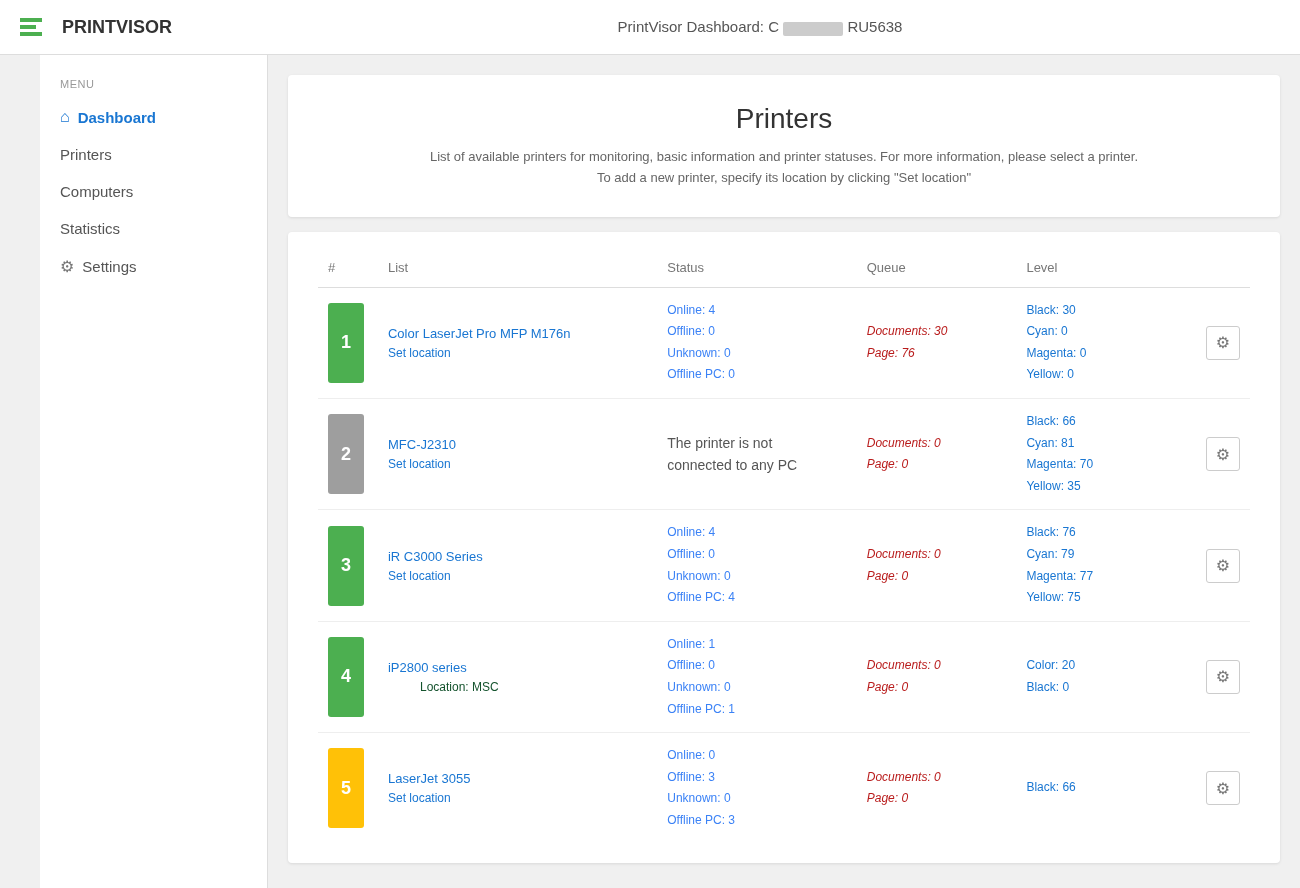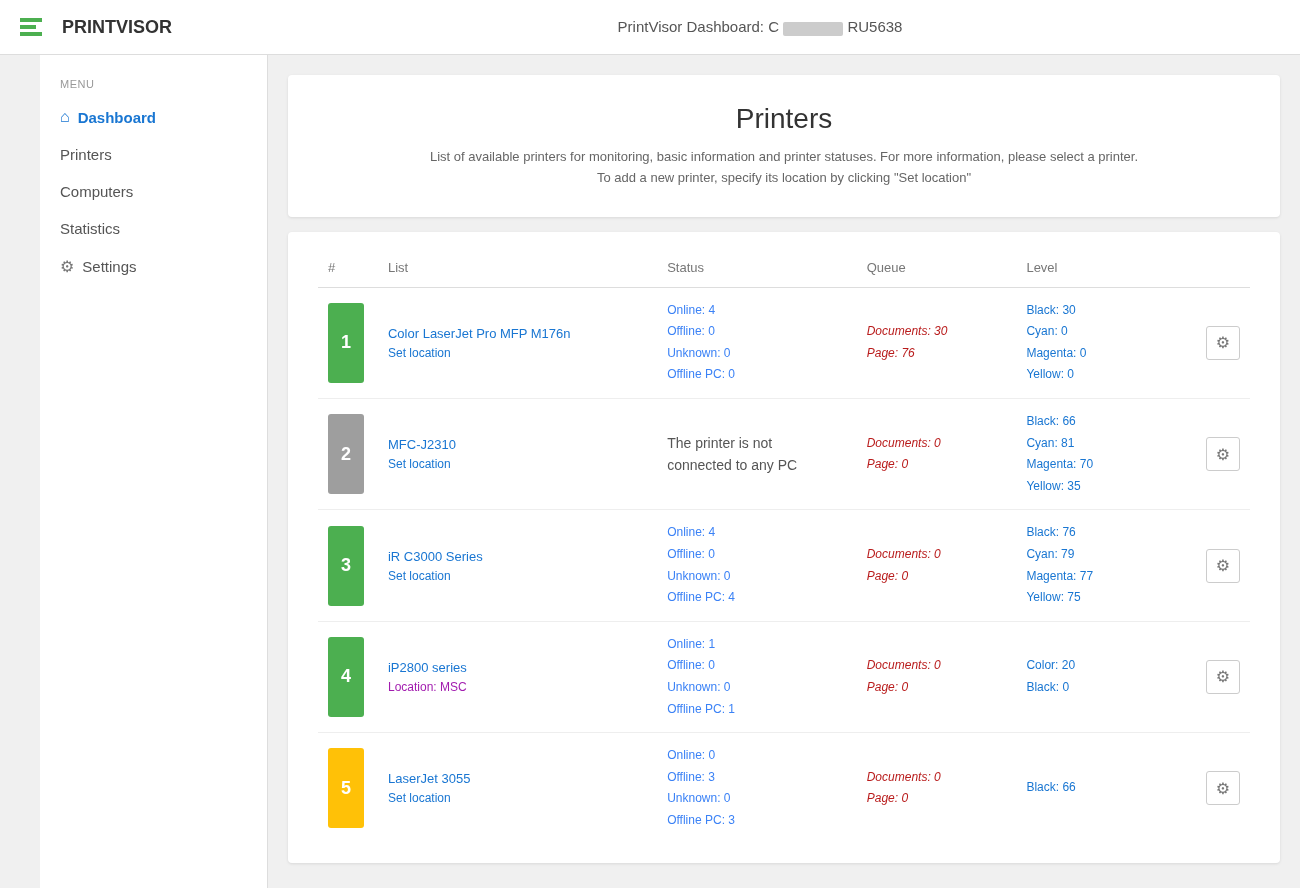--- a/index.html
+++ b/index.html
@@ -181,21 +181,22 @@
     .num-badge.yellow { background: #ffc107; }
 
     .printer-name {
       color: #1976d2;
       font-size: 13px;
       display: block;
       margin-bottom: 4px;
     }
     .printer-location {
       font-size: 12px;
-      color: #a21caf;
+      color: #14532d;
+      margin-left: 32px;
     }
     .set-location {
       color: #1976d2;
       font-size: 12px;
       cursor: pointer;
     }
     .status-text {
       color: #3b82f6;
       font-size: 12px;
       line-height: 1.8;

